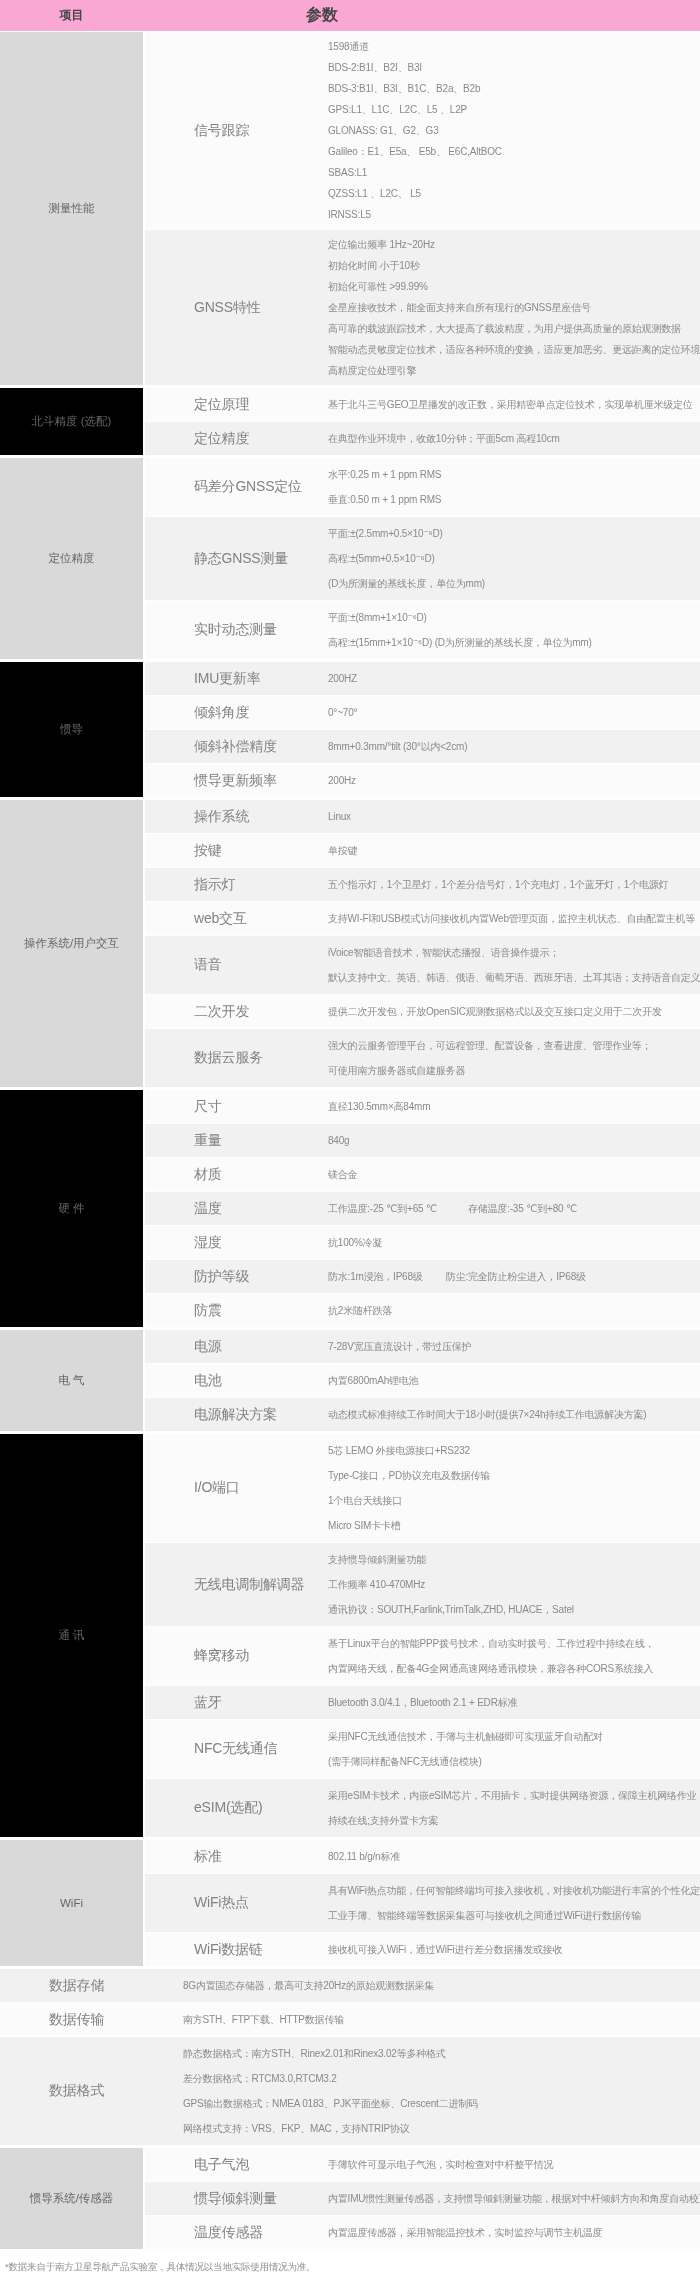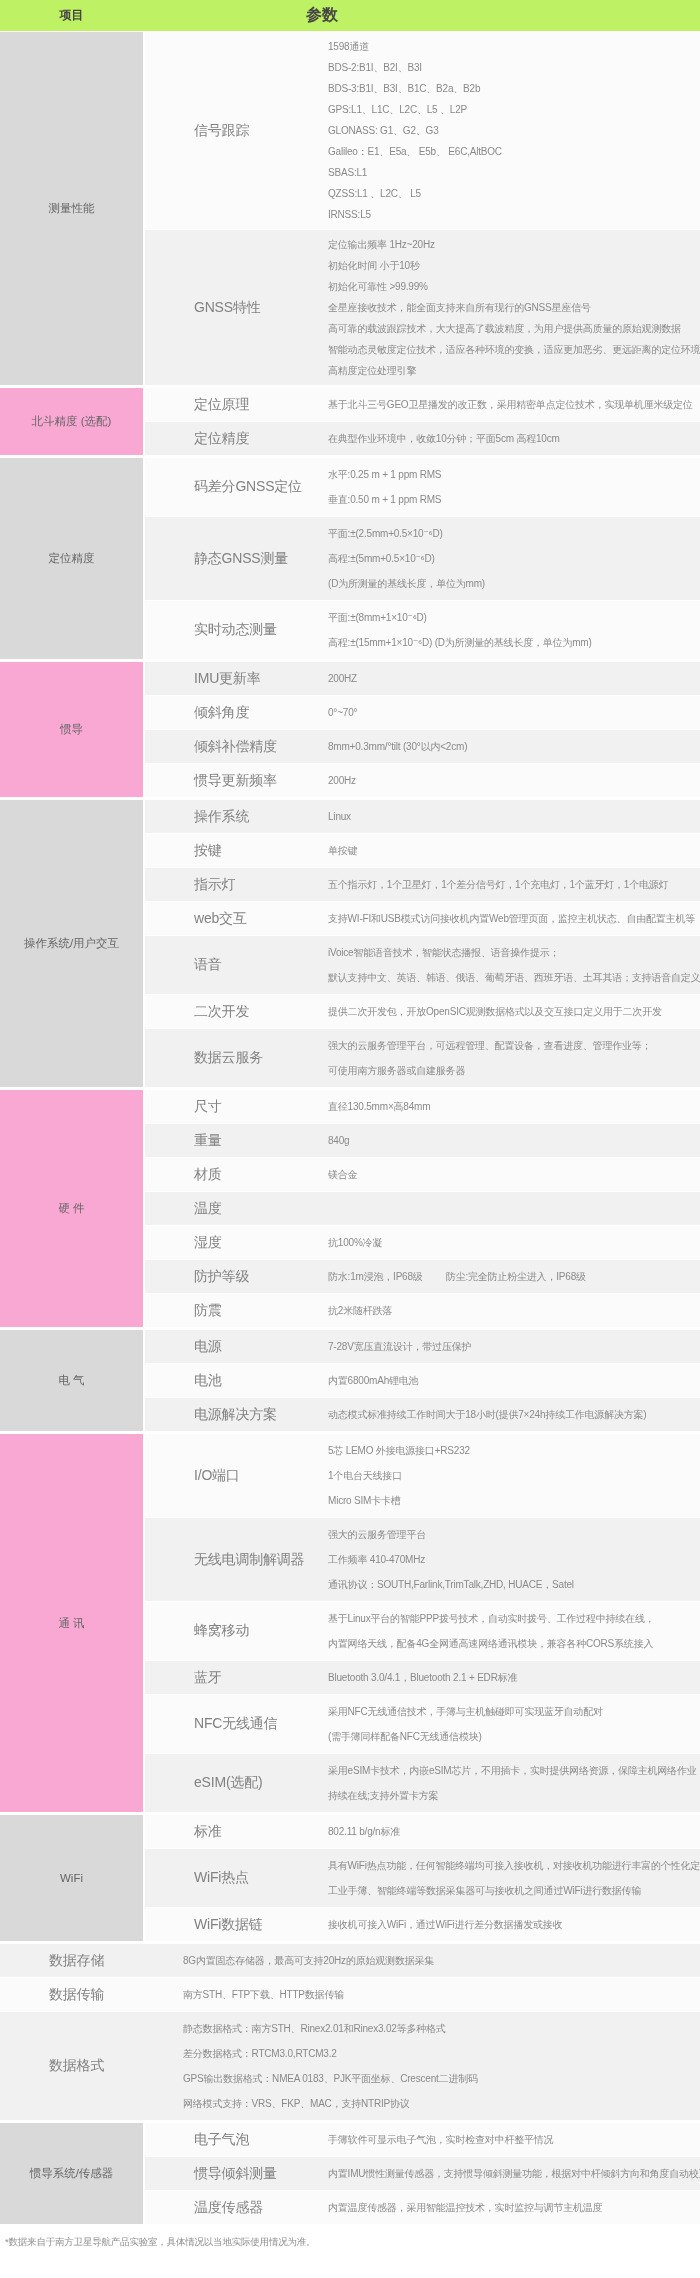--- a/index.html
+++ b/index.html
@@ -8,21 +8,21 @@
     font-family: "Liberation Sans", "DejaVu Sans", sans-serif;
     -webkit-font-smoothing: antialiased;
   }
   .table { width: 700px; }
 
   
   .thead {
     display: flex;
     align-items: center;
     height: 31px;
-    background: #bef264;
+    background: #f9a8d4;
     margin-bottom: 1px;
   }
   .th-item {
     flex: 0 0 143px;
     text-align: center;
     font-size: 12px;
     font-weight: 700;
     color: #454545;
   }
   .th-param {
@@ -41,21 +41,21 @@
     align-items: center;
     justify-content: center;
     text-align: center;
     font-size: 11.5px;
     color: #666666;
     line-height: 1.6;
     padding: 22px 6px;
     box-sizing: border-box;
   }
   .cat.dark  { background: #d9d9d9; }
-  .cat.light { background: #f9a8d4; }
+  .cat.light { background: #000000; }
 
   .rows { flex: 1 1 auto; display: flex; flex-direction: column; gap: 1px; }
   .row {
     display: flex;
     align-items: center;
     padding: 4px 0;
     min-height: 25px;
   }
   .row.w { background: #fbfbfb; }
   .row.g { background: #f1f1f1; }
@@ -264,20 +264,23 @@
             </div>
   </div>
           <div class="row w">
     <div class="label">材质</div>
     <div class="value">
               <div class="line">镁合金</div>
             </div>
   </div>
           <div class="row g">
     <div class="label">温度</div>
+    <div class="value">
+              <div class="line">工作温度:-25 ℃到+65 ℃&nbsp;&nbsp;&nbsp;&nbsp;&nbsp;&nbsp;&nbsp;&nbsp;&nbsp;&nbsp;&nbsp;&nbsp;存储温度:-35 ℃到+80 ℃</div>
+            </div>
   </div>
           <div class="row w">
     <div class="label">湿度</div>
     <div class="value">
               <div class="line">抗100%冷凝</div>
             </div>
   </div>
           <div class="row g">
     <div class="label">防护等级</div>
     <div class="value">
@@ -315,28 +318,29 @@
   </div>
         </div>
   </div>
       <div class="section">
     <div class="cat light">通 讯</div>
     <div class="rows">
           <div class="row w">
     <div class="label">I/O端口</div>
     <div class="value">
               <div class="line">5芯 LEMO 外接电源接口+RS232</div>
+              <div class="line">Type-C接口，PD协议充电及数据传输</div>
               <div class="line">1个电台天线接口</div>
               <div class="line">Micro SIM卡卡槽</div>
             </div>
   </div>
           <div class="row g">
     <div class="label">无线电调制解调器</div>
     <div class="value">
-              <div class="line">强大的云服务管理平台</div>
+              <div class="line">支持惯导倾斜测量功能</div>
               <div class="line">工作频率 410-470MHz</div>
               <div class="line">通讯协议：SOUTH,Farlink,TrimTalk,ZHD, HUACE，Satel</div>
             </div>
   </div>
           <div class="row w">
     <div class="label">蜂窝移动</div>
     <div class="value">
               <div class="line">基于Linux平台的智能PPP拨号技术，自动实时拨号、工作过程中持续在线，</div>
               <div class="line">内置网络天线，配备4G全网通高速网络通讯模块，兼容各种CORS系统接入</div>
             </div>

